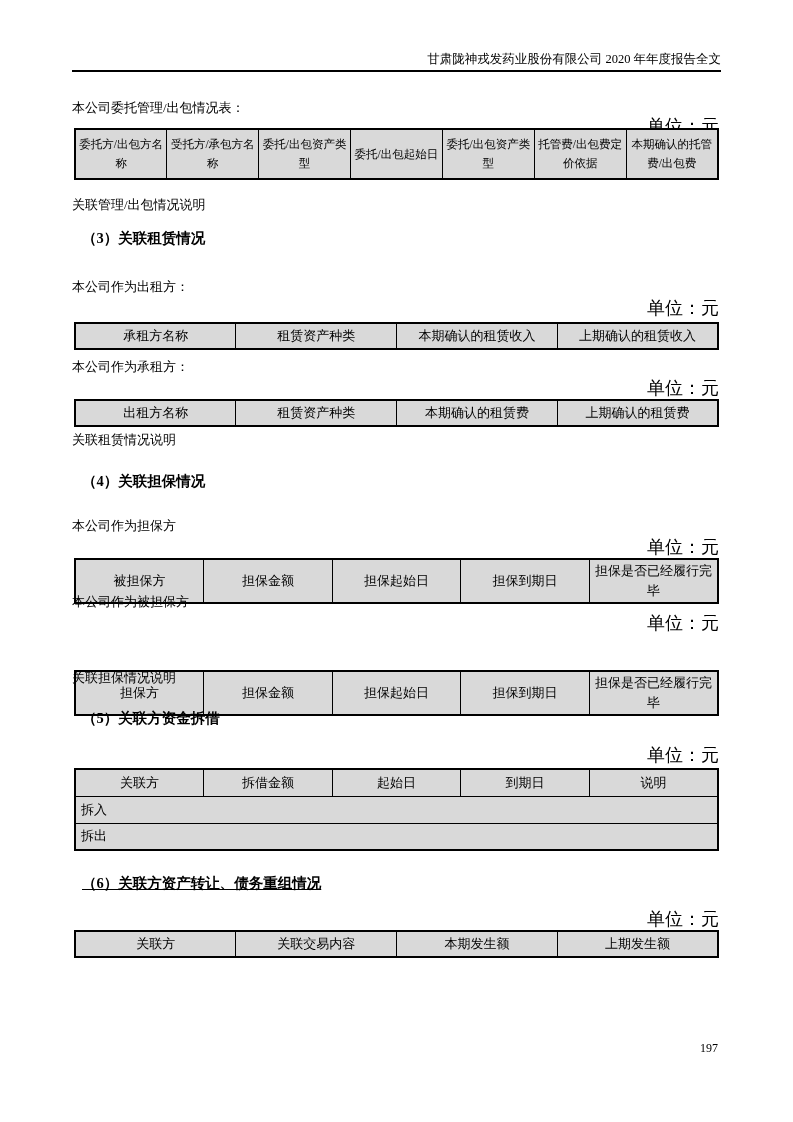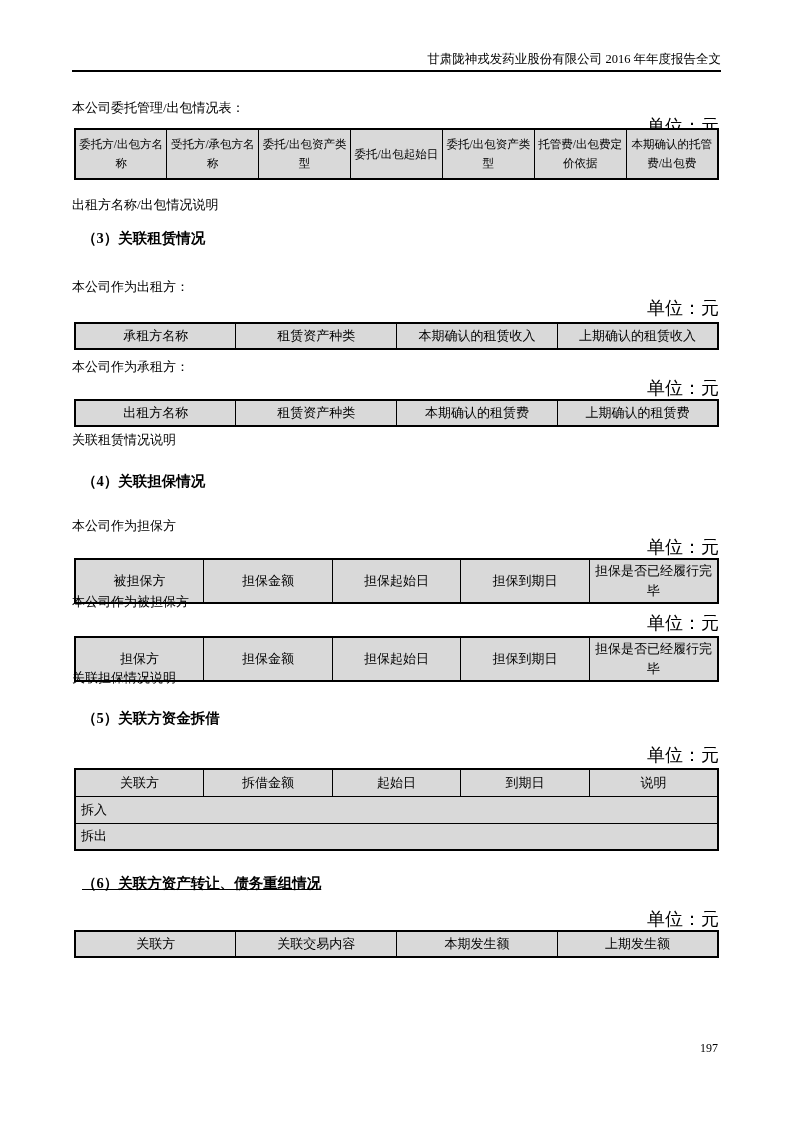--- a/index.html
+++ b/index.html
@@ -55,53 +55,53 @@
   #intro-lessee    { top: 359px; }
   #unit-lessee     { top: 381px; }
   #tbl-lessee      { top: 399px; }
   #note-lease      { top: 432px; }
   #heading-guar    { top: 472px; }
   #intro-guarantor { top: 518px; }
   #unit-guarantor  { top: 540px; }
   #tbl-guarantor   { top: 558px; }
   #intro-guaranteed{ top: 594px; }
   #unit-guaranteed { top: 616px; }
-  #tbl-guaranteed  { top: 636px; }
+  #tbl-guaranteed  { top: 670px; }
   #note-guar       { top: 670px; }
   #heading-lending { top: 709px; }
   #unit-lending    { top: 748px; }
   #tbl-lending     { top: 768px; }
   #heading-transfer{ top: 874px; text-decoration: underline; }
   #unit-transfer   { top: 912px; }
   #tbl-transfer    { top: 930px; }
 </style>
 </head>
 <body>
 
 <div class="page">
 
-  <div class="abs doc-header-title">甘肃陇神戎发药业股份有限公司 2016 年年度报告全文</div>
+  <div class="abs doc-header-title">甘肃陇神戎发药业股份有限公司 2020 年年度报告全文</div>
   <div class="abs header-rule"></div>
 
   <div id="intro-entrust" class="abs body-text">本公司委托管理/出包情况表：</div>
   <div id="unit-entrust" class="abs unit-label">单位：元</div>
   <table id="tbl-entrust" class="tbl tbl-entrust">
     <tbody>
         <tr>
       <th>委托方/出包方名称</th>
       <th>受托方/承包方名称</th>
       <th>委托/出包资产类型</th>
       <th>委托/出包起始日</th>
       <th>委托/出包资产类型</th>
       <th>托管费/出包费定价依据</th>
       <th>本期确认的托管费/出包费</th>
     </tr>
   </tbody>
     </table>
-  <div id="note-entrust" class="abs body-text">出租方名称/出包情况说明</div>
+  <div id="note-entrust" class="abs body-text">关联管理/出包情况说明</div>
 
   <div id="heading-lease" class="abs sec-heading">（3）关联租赁情况</div>
   <div id="intro-lessor" class="abs body-text">本公司作为出租方：</div>
   <div id="unit-lessor" class="abs unit-label">单位：元</div>
   <table id="tbl-lessor" class="tbl tbl-single">
     <tbody>
         <tr>
       <th>承租方名称</th>
       <th>租赁资产种类</th>
       <th>本期确认的租赁收入</th>

